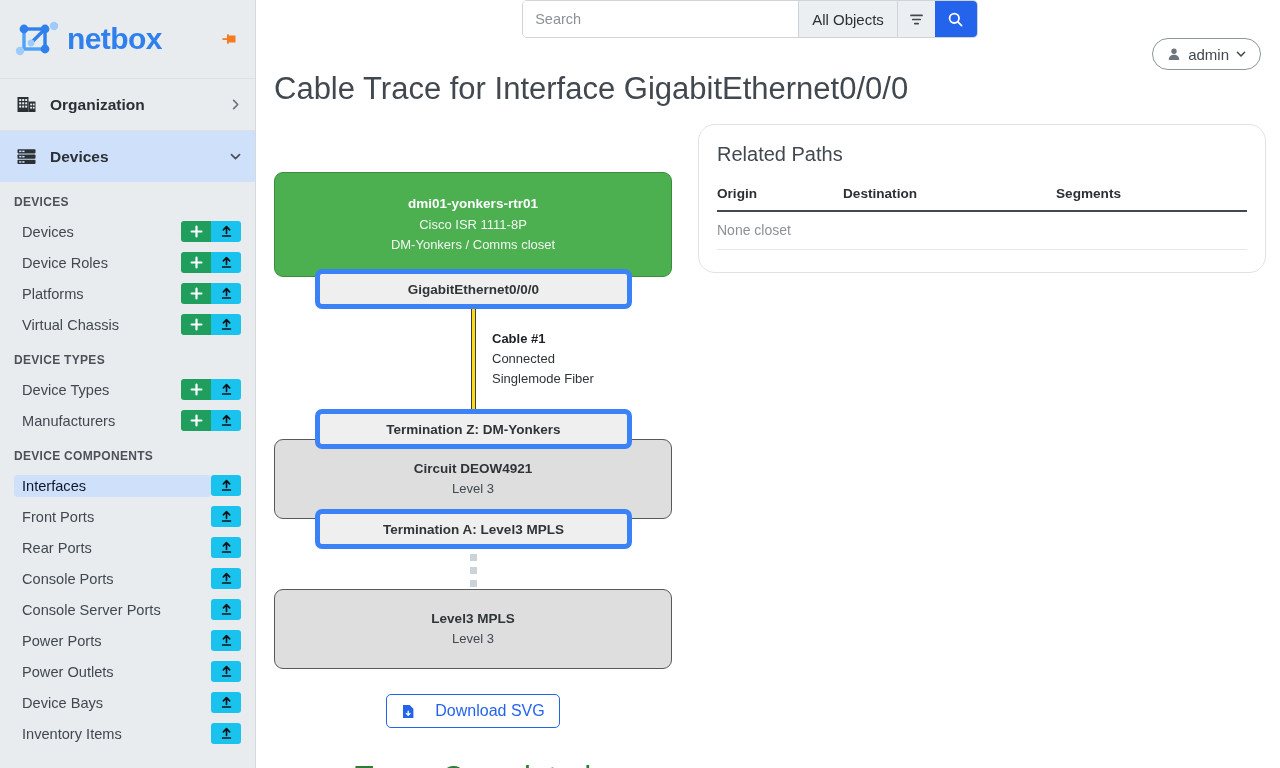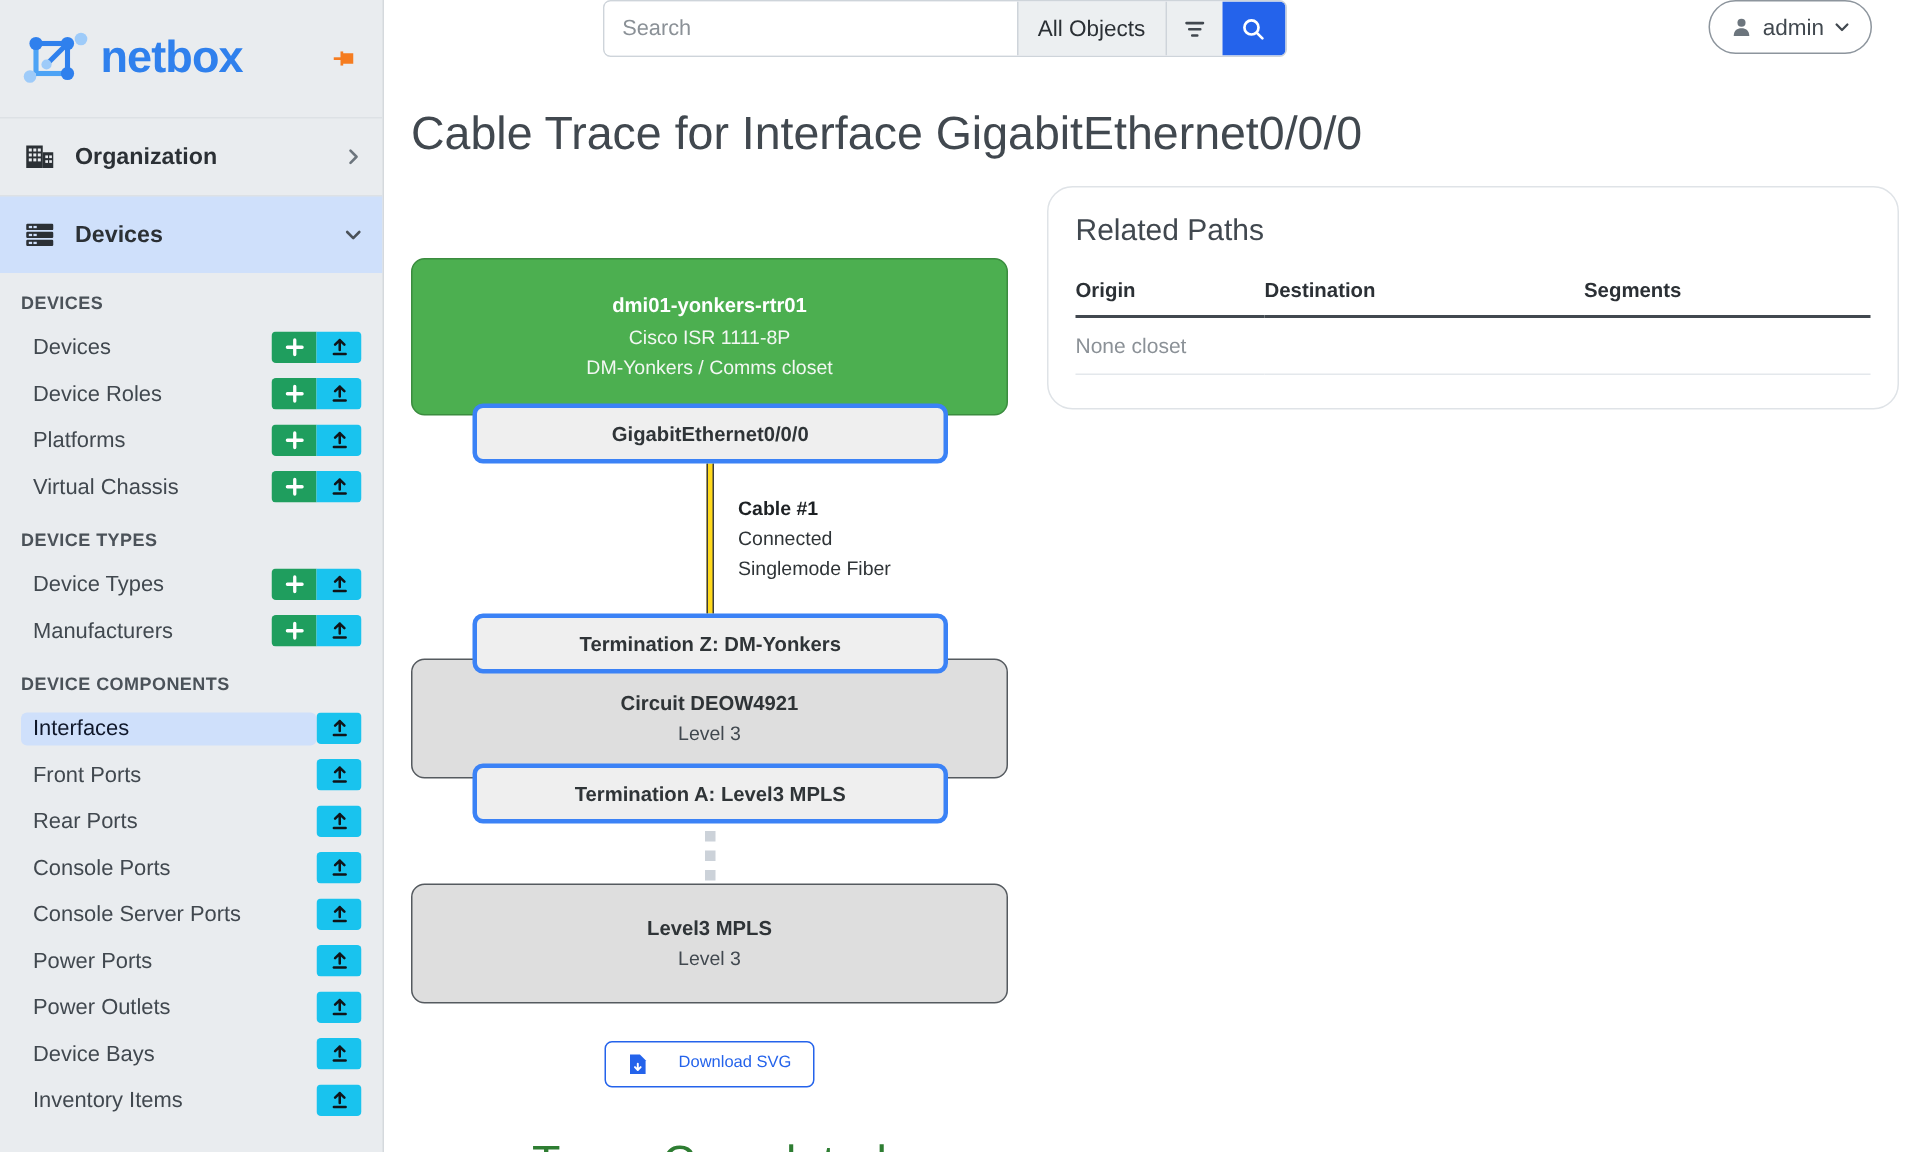--- a/index.html
+++ b/index.html
@@ -73,22 +73,23 @@
   }
   .btn-pair.solo { border-radius: 3px; }
   .glyph { display: block; }
 
   
   .main {
     flex: 1; height: 768px; position: relative;
     background: #ffffff; overflow: hidden;
   }
   .topbar {
-    height: 70px; display: flex; align-items: flex-start;
-    padding: 0 32px;
+    height: 70px; display: flex; align-items: flex-end;
+    padding: 0 19px;
+    flex-direction: column;
   }
   .search-wrap {
     display: flex; align-items: center; margin-left: auto; margin-right: auto;
     transform: translateX(-18px);
   }
   .search-box {
     display: flex; align-items: stretch; height: 38px;
     border: 1px solid #ced4da; border-radius: 5px; overflow: hidden;
     background: #fff;
   }
@@ -139,44 +140,44 @@
   }
   .node.device { background: #4caf50; border-color: #3b8c3f; }
   .node.device .n-title { color: #ffffff; font-weight: 700; font-size: 13.5px; }
   .node.device .n-sub { color: #f2f7f2; font-size: 13px; font-weight: 400; }
   .node.provider { background: #dedede; }
   .node .n-title { font-size: 13.5px; font-weight: 700; color: #2f3437; line-height: 1.55; }
   .node .n-sub { font-size: 13px; color: #41484f; line-height: 1.55; }
 
   .term {
     position: absolute; left: 41px; width: 317px; height: 40px;
-    background: #efefef; border: 3px solid #3b82f6; border-radius: 7px;
+    background: #efefef; border: 5px solid #3b82f6; border-radius: 7px;
     display: flex; align-items: center; justify-content: center;
     font-size: 13.5px; font-weight: 700; color: #2f3437;
     z-index: 5;
   }
 
   .cable-line {
     position: absolute; width: 5px;
     background: #ffd91c;
     border-left: 1px solid #3c3c3c; border-right: 1px solid #3c3c3c;
   }
   .cable-label { position: absolute; }
   .cable-label .cl-title { font-size: 13px; font-weight: 700; color: #1d2124; line-height: 1.55; }
   .cable-label .cl-row { font-size: 13px; color: #2f3437; line-height: 1.55; }
 
   .dash-line { position: absolute; width: 7px; }
   .dash-seg { width: 7px; height: 7px; background: #ccd2d9; margin-bottom: 6px; }
 
   .dl-btn-wrap { display: flex; justify-content: center; width: 398px; margin-top: 12px; }
   .dl-btn {
-    display: inline-flex; gap: 20px;
+    display: inline-flex; align-items: center; gap: 20px;
     border: 1px solid #2463eb; border-radius: 5px;
     background: #ffffff; color: #2463eb;
-    font-size: 11px; padding: 7px 14px; cursor: pointer;
+    font-size: 16px; padding: 7px 14px; cursor: pointer;
     font-family: "Liberation Sans", sans-serif;
   }
   .trace-status {
     width: 398px; text-align: center;
     font-size: 31px; color: #2e7d32; font-weight: 400;
     margin-top: 32px;
   }
 
   
   .side-col { margin-left: 24px; width: 568px; }

